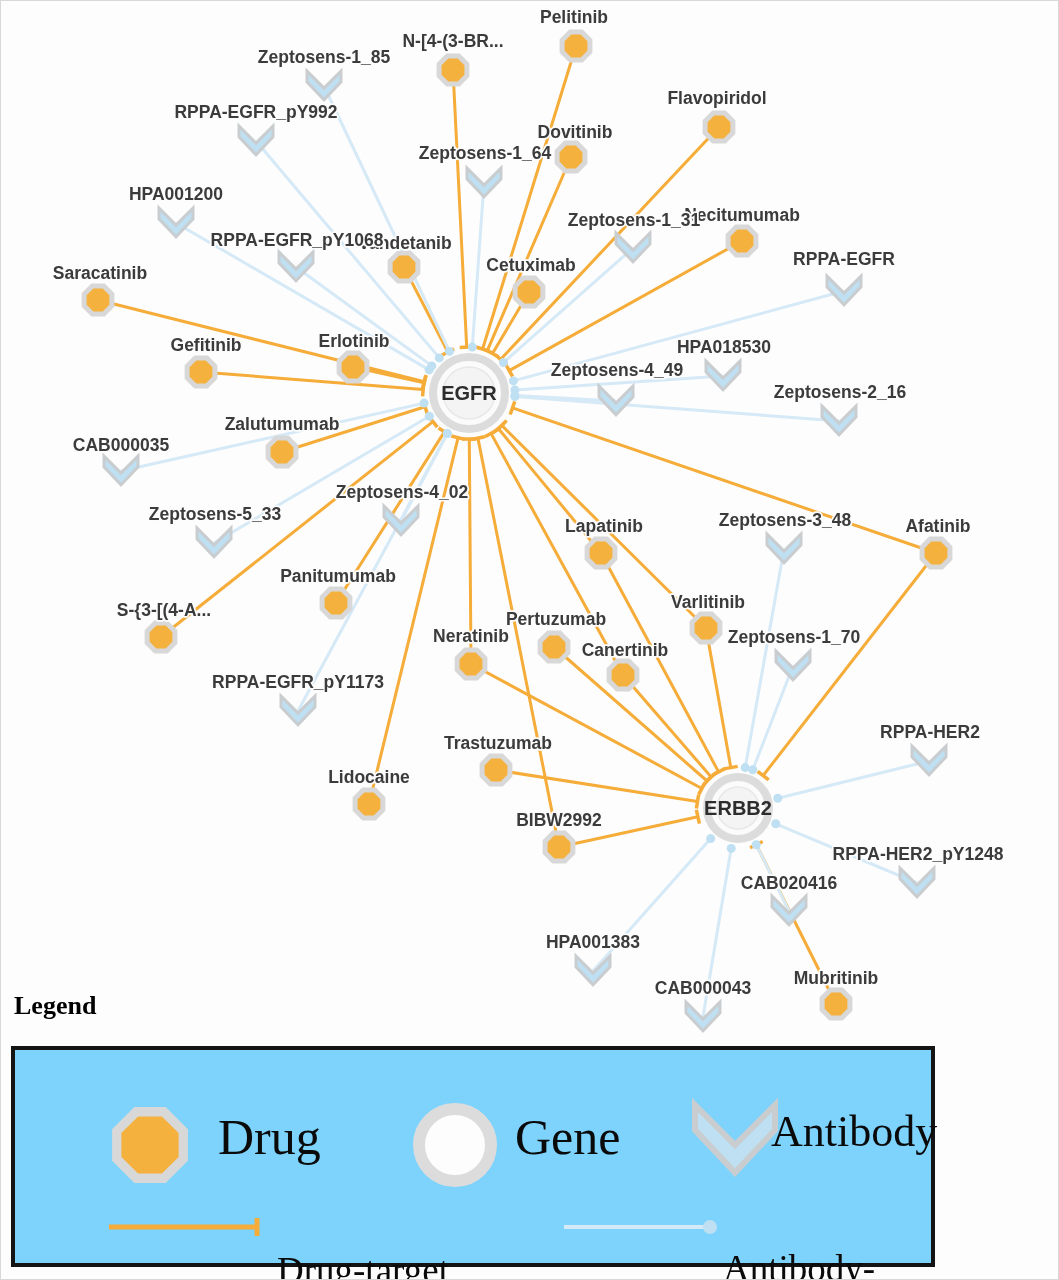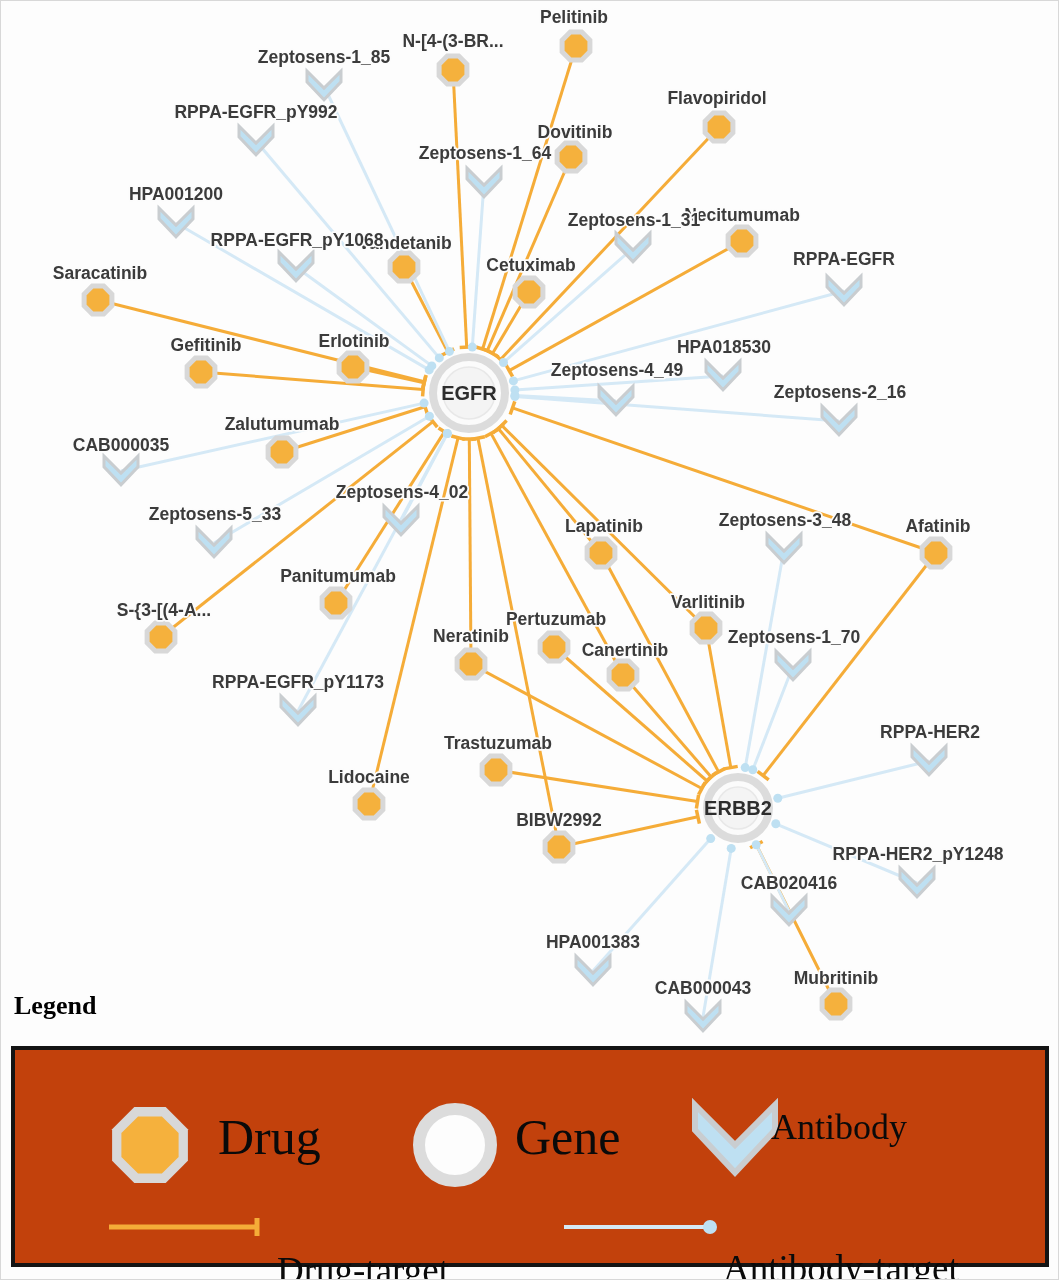--- a/index.html
+++ b/index.html
@@ -14,22 +14,22 @@
   }
   #network-svg text.gene-label {
     font-family:"Liberation Sans",sans-serif; font-weight:bold; font-size:20px;
     fill:#2D2D2D; text-anchor:middle;
   }
   .legend-title {
     position:absolute; left:13px; top:990px;
     font-family:"Liberation Serif",serif; font-weight:bold; font-size:26px; color:#000;
   }
   .legend-box {
-    position:absolute; left:10px; top:1045px; width:1038px; height:221px;
-    border:4px solid #141414; background:#c2410c;
+    position:absolute; left:10px; top:1045px; width:924px; height:221px;
+    border:4px solid #141414; background:#7dd3fc;
   }
   .legend-box svg { position:absolute; }
   .lg-node-label {
     position:absolute; font-family:"Liberation Serif",serif; font-size:50px; color:#0A0A0A; line-height:1.1;
   }
   .lg-edge-label {
     position:absolute; font-family:"Liberation Serif",serif; font-size:37px; color:#0A0A0A; line-height:1.1;margin-top:48px;
   }
 </style>
 </head>
@@ -250,21 +250,21 @@
     <div class="lg-node-label" style="left:203px;top:60px;">Drug</div>
 
     <svg id="lg-gene-icon" width="100" height="100" style="left:390px;top:45px;">
         <circle cx="50" cy="50" r="36" fill="#FDFDFD" stroke="#DCDCDC" stroke-width="12"></circle>
       </svg>
     <div class="lg-node-label" style="left:500px;top:60px;">Gene</div>
 
     <svg id="lg-antibody-icon" width="100" height="92" style="left:670px;top:48px;">
         <path d="M10.0,7.0 L 50.0,47.0 L 90.0,7.0 L 90.0,32.0 L 50.0,74.5 L 10.0,32.0 Z" fill="#BEE0F2" stroke="#C9CDD0" stroke-width="6"></path>
       </svg>
-    <div class="lg-node-label" style="left:756px;top:58px;font-size:36px;">Antibody</div>
+    <div class="lg-node-label" style="left:756px;top:58px;font-size:44px;">Antibody</div>
 
     <svg id="lg-drug-edge" width="170" height="26" style="left:90px;top:164px;">
         <line x1="4" y1="13" x2="150" y2="13" stroke="#F5AC38" stroke-width="5"></line>
         <line x1="152" y1="4" x2="152" y2="22" stroke="#F5AC38" stroke-width="5"></line>
       </svg>
     <div class="lg-edge-label" style="left:262px;top:153px;">Drug-target</div>
 
     <svg id="lg-antibody-edge" width="165" height="26" style="left:545px;top:164px;">
         <line x1="4" y1="13" x2="144" y2="13" stroke="#D5E9F6" stroke-width="4"></line>
         <circle cx="150" cy="13" r="7" fill="#BEE0F2"></circle>

